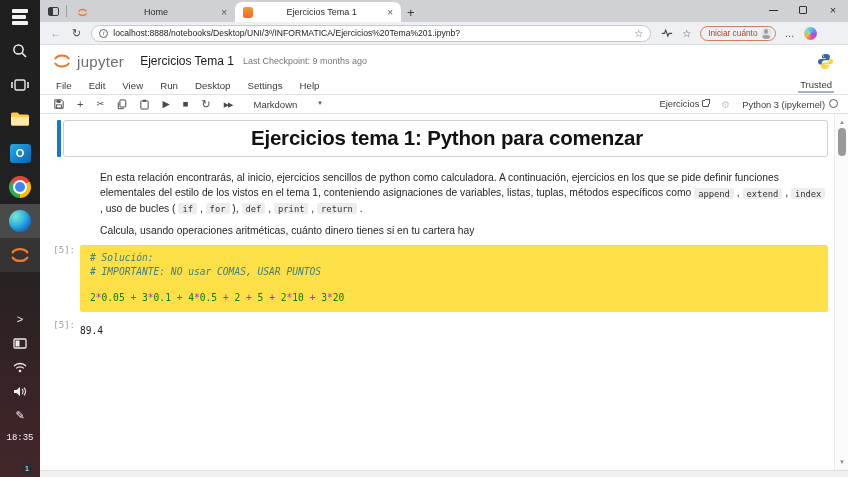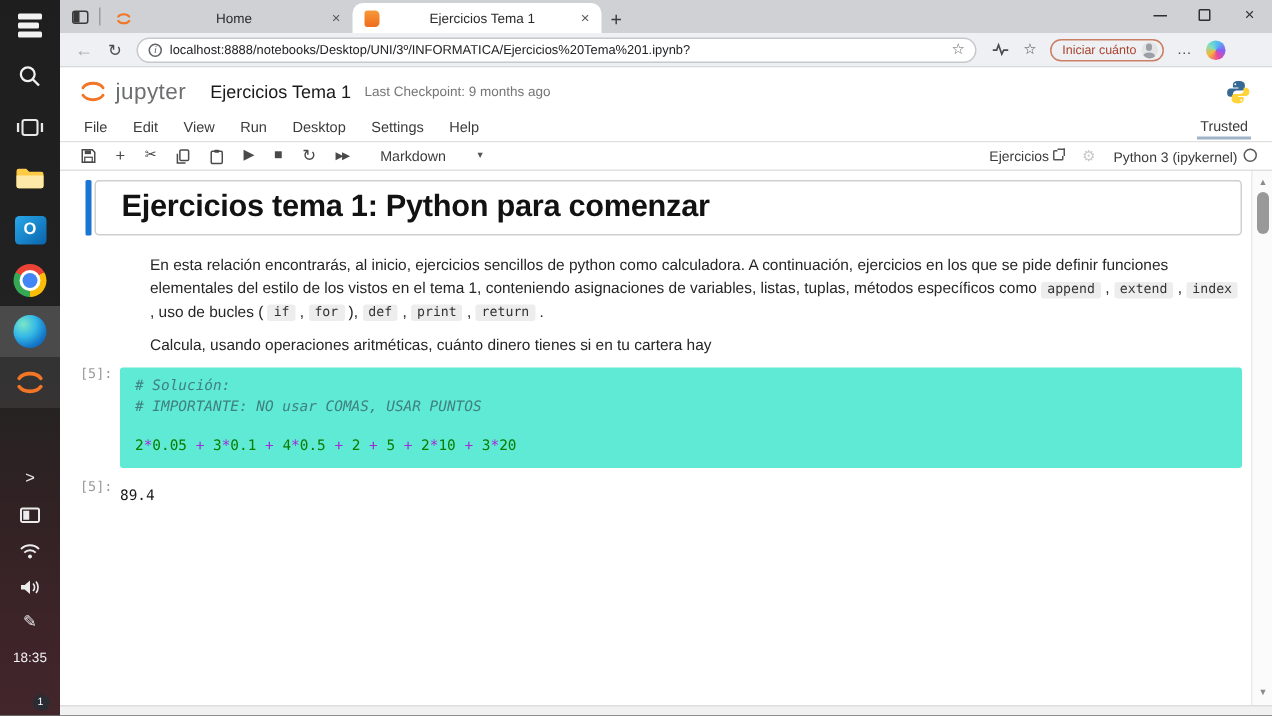--- a/index.html
+++ b/index.html
@@ -13,21 +13,21 @@
     display:flex; flex-direction:column; align-items:center; z-index:30; }
   .tb-btn { width:40px; height:34px; display:flex; align-items:center; justify-content:center; flex:0 0 auto; }
   .tb-btn.active { background:#4a4a4a; }
   .tb-btn.jup-active { background:rgba(255,255,255,0.08); }
   .start-bars { display:flex; flex-direction:column; gap:2px; }
   .start-bars i { display:block; width:16px; height:4px; background:#f2f2f2; border-radius:1px; }
   .start-bars i:nth-child(2){ width:14px; }
   .tray { margin-top:auto; display:flex; flex-direction:column; align-items:center; color:#eee; }
   .tray .tb-btn { height:24px; }
   .tray-glyph { color:#ececec; font-size:11px; line-height:1; }
-  .clock { color:#f3f3f3; font-size:9px; padding:6px 0 4px; letter-spacing:0; }
+  .clock { color:#f3f3f3; font-size:9px; padding:6px 0 4px; letter-spacing:0;font-family:Liberation Mono, monospace; }
   .badge-wrap { position:relative; width:17px; height:15px; }
   .notif-box { width:15px; height:13px; background:#ededed; border-radius:2px; }
   .notif-badge { position:absolute; right:-4px; bottom:-4px; width:11px; height:11px; border-radius:50%;
     background:#2b2b33; color:#fff; font-size:7px; display:flex; align-items:center; justify-content:center; }
   .circle-icon { width:22px; height:22px; border-radius:50%; }
   .chrome-ic { background:conic-gradient(from -60deg,#ea4335 0 120deg,#fbbc05 120deg 240deg,#34a853 240deg 360deg);
     position:relative; }
   .chrome-ic::after { content:""; position:absolute; left:6px; top:6px; width:10px; height:10px; border-radius:50%;
     background:#4285f4; box-shadow:0 0 0 2px #fff; }
   .edge-ic { background:radial-gradient(circle at 30% 28%,#7be6c8 0%,#35b9e6 38%,#1477c9 70%,#0b4f9e 100%); }
@@ -107,36 +107,36 @@
   .kernel-circle { width:9px; height:9px; border:1px solid #5a5a5a; border-radius:50%; display:inline-block; margin-left:4px; }
 
   
   .content { position:absolute; left:0; top:114px; width:794px; height:356px; background:#fff;
     overflow:hidden; padding-top:6px; }
   .cellrow { display:flex; }
   .promptcol { width:40px; flex:0 0 auto; text-align:right; padding-right:5px;
     font-family:"DejaVu Sans Mono","Liberation Mono",monospace; font-size:9px; color:#9a9a9a; }
   .cellbody { flex:1; min-width:0; margin-right:6px; }
 
-  .selected-cell { position:relative; margin:0 6px 0 17px; }
+  .selected-cell { position:relative; margin:0 6px 0 17px;text-align:center; }
   .sel-bar { position:absolute; left:0; top:0; width:4px; height:100%; background:#1976d2; border-radius:1px; }
   .sel-box { margin-left:6px; border:1px solid #cfcfcf; border-radius:3px; background:#fff; padding:5px 14px 6px 17px; }
   .h1 { font-size:20.5px; font-weight:700; color:#121212; letter-spacing:-0.2px; }
 
   .md-zone { margin:13px 6px 0 60px; }
   .md-p { font-size:10.3px; color:#262626; line-height:1.5; }
   .chip { font-family:"DejaVu Sans Mono","Liberation Mono",monospace; font-size:8.8px; background:#ededed;
     padding:0.5px 4px; border-radius:2px; color:#333; }
   .h3 { font-size:12.3px; font-weight:700; color:#121212; margin-top:16px; }
   .md-p2 { font-size:10.3px; color:#262626; margin-top:9px; }
   .md-ul { margin:10px 0 0 17px; }
   .md-ul li { font-size:10.3px; color:#262626; margin-bottom:4.6px; }
 
   .code-area { margin-top:9px; }
-  .codebox { background:#5eead4; border-radius:2px; padding:6px 10px 8px;
+  .codebox { background:#fde047; border-radius:2px; padding:6px 10px 8px;
     font-family:"DejaVu Sans Mono","Liberation Mono",monospace; font-size:9.6px; line-height:1.42; color:#212121; }
   .cmt { color:#408080; font-style:italic; }
   .blankline { height:12px; }
   .tok-num { color:#0a7d00; }
   .tok-op { color:#a726d8; }
   .output-row { margin-top:8px; }
   .outval { font-family:"DejaVu Sans Mono","Liberation Mono",monospace; font-size:9.6px; color:#1a1a1a; }
 
   
   .vscroll { position:absolute; right:0; top:114px; width:14px; height:356px; background:#fbfbfb;

